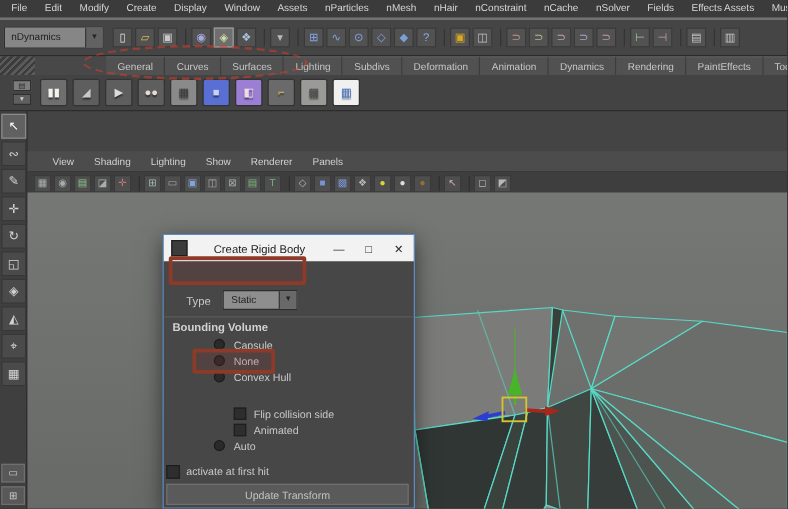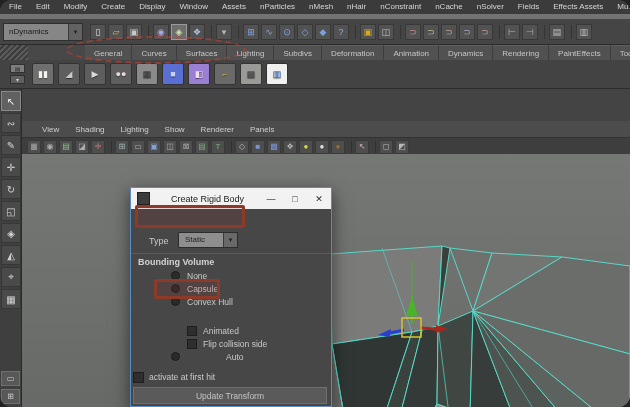--- a/index.html
+++ b/index.html
@@ -1,24 +1,24 @@
 <!DOCTYPE html>
 <html><head>
 <meta charset="utf-8">
 <style>
   html,body{margin:0;padding:0;background:#222;}
   .screen{position:relative;width:630px;height:407px;background:#444;overflow:hidden;
-          font-family:"Liberation Sans",sans-serif;border-radius:12px;-webkit-font-smoothing:antialiased;}
+          font-family:"Liberation Sans",sans-serif;-webkit-font-smoothing:antialiased;}
   
   .menubar{position:absolute;left:0;top:0;width:630px;height:14px;background:#3b3b3b;
            display:flex;align-items:center;padding-left:2px;white-space:nowrap;overflow:hidden;}
   .menu-item{color:#d6d6d6;font-size:8px;padding:0 7px;line-height:14px;}
   
   .statusline{position:absolute;left:0;top:14px;width:630px;height:31px;background:#454545;
-              border-top:5px solid #737373;border-bottom:1px solid #2b2b2b;
+              border-top:2px solid #737373;border-bottom:1px solid #2b2b2b;
               display:flex;align-items:center;overflow:hidden;box-sizing:border-box;}
   .menuset{width:80px;height:18px;margin-left:3px;display:flex;align-items:stretch;
            background:#868686;border:1px solid #2f2f2f;box-sizing:border-box;}
   .menuset-label{flex:1;color:#1d1d1d;font-size:8px;line-height:16px;padding-left:5px;}
   .menuset-arrow{width:13px;background:#626262;color:#242424;font-size:7px;text-align:center;line-height:16px;border-left:1px solid #3a3a3a;}
   .tbicon{width:16px;height:16px;margin:0 1px;background:#525252;border:1px solid #393939;
           display:flex;align-items:center;justify-content:center;font-size:9px;color:#cfcfcf;
           box-sizing:border-box;flex:0 0 auto;position:relative;}
   .tbicon.on{background:#6e6e6e;border-color:#9a9a9a;}
   .tbicon.gap{margin-left:10px;}
@@ -82,21 +82,21 @@
               font-size:9px;font-weight:bold;color:#d2d2d2;padding:3px 0 0 7px;}
   .opts{position:absolute;left:0;top:60px;width:100%;}
   .opt-row{height:13px;display:flex;align-items:center;padding-left:40px;}
   .radio{width:7px;height:7px;border-radius:50%;background:#2a2a2a;border:1px solid #1c1c1c;
          margin-right:7px;flex:0 0 auto;box-sizing:content-box;}
   .radio.sel{background:#ececec;border-color:#cfcfcf;}
   .opt-label{font-size:8.5px;color:#c9c9c9;}
   .subchecks{position:absolute;left:0;top:115px;width:100%;}
   .chk-row{height:13px;display:flex;align-items:center;padding-left:56px;}
   .chk{width:8px;height:8px;background:#2e2e2e;border:1px solid #1e1e1e;margin-right:6px;flex:0 0 auto;}
-  .auto-row{position:absolute;left:0;top:141px;height:13px;display:flex;align-items:center;padding-left:40px;gap:39px;}
+  .auto-row{position:absolute;left:0;top:141px;height:13px;display:flex;align-items:center;padding-left:40px;}
   .activate-row{position:absolute;left:0;top:163px;height:13px;display:flex;align-items:flex-start;padding-left:2px;}
   .activate-row .chk{width:9px;height:9px;margin-right:5px;}
   .update-btn{position:absolute;left:2px;top:178px;width:194px;height:17px;background:#5a5a5a;
               border:1px solid #6f6f6f;color:#c3c3c3;font-size:8.5px;display:flex;align-items:center;
               justify-content:center;box-sizing:border-box;}
   
   .ann{position:absolute;z-index:9;box-sizing:border-box;pointer-events:none;}
   .ann-box{border:3px solid #8e3a28;background:rgba(145,45,35,0.16);border-radius:2px;}
   .ann-type{left:135px;top:205px;width:110px;height:23px;}
   .ann-mesh{left:154px;top:279px;width:66px;height:20px;}
@@ -373,45 +373,45 @@
       <div class="type-dd">
         <span class="type-dd-val">Static</span>
         <span class="type-dd-arrow">▾</span>
       </div>
       <div class="section-hd">Bounding Volume</div>
 
       <div class="opts">
 
           <div class="opt-row">
             <span class="radio"></span>
-            <span class="opt-label">None</span>
+            <span class="opt-label">Capsule</span>
           </div>
 
           <div class="opt-row">
             <span class="radio"></span>
-            <span class="opt-label">Capsule</span>
+            <span class="opt-label">None</span>
           </div>
 
           <div class="opt-row">
             <span class="radio"></span>
             <span class="opt-label">Convex Hull</span>
           </div>
 
         </div>
 
       <div class="subchecks">
 
           <div class="chk-row">
             <span class="chk"></span>
-            <span class="opt-label">Animated</span>
+            <span class="opt-label">Flip collision side</span>
           </div>
 
           <div class="chk-row">
             <span class="chk"></span>
-            <span class="opt-label">Flip collision side</span>
+            <span class="opt-label">Animated</span>
           </div>
         </div>
 
       <div class="auto-row">
         <span class="radio"></span>
         <span class="opt-label">Auto</span>
       </div>
 
       <div class="activate-row">
         <span class="chk"></span>

